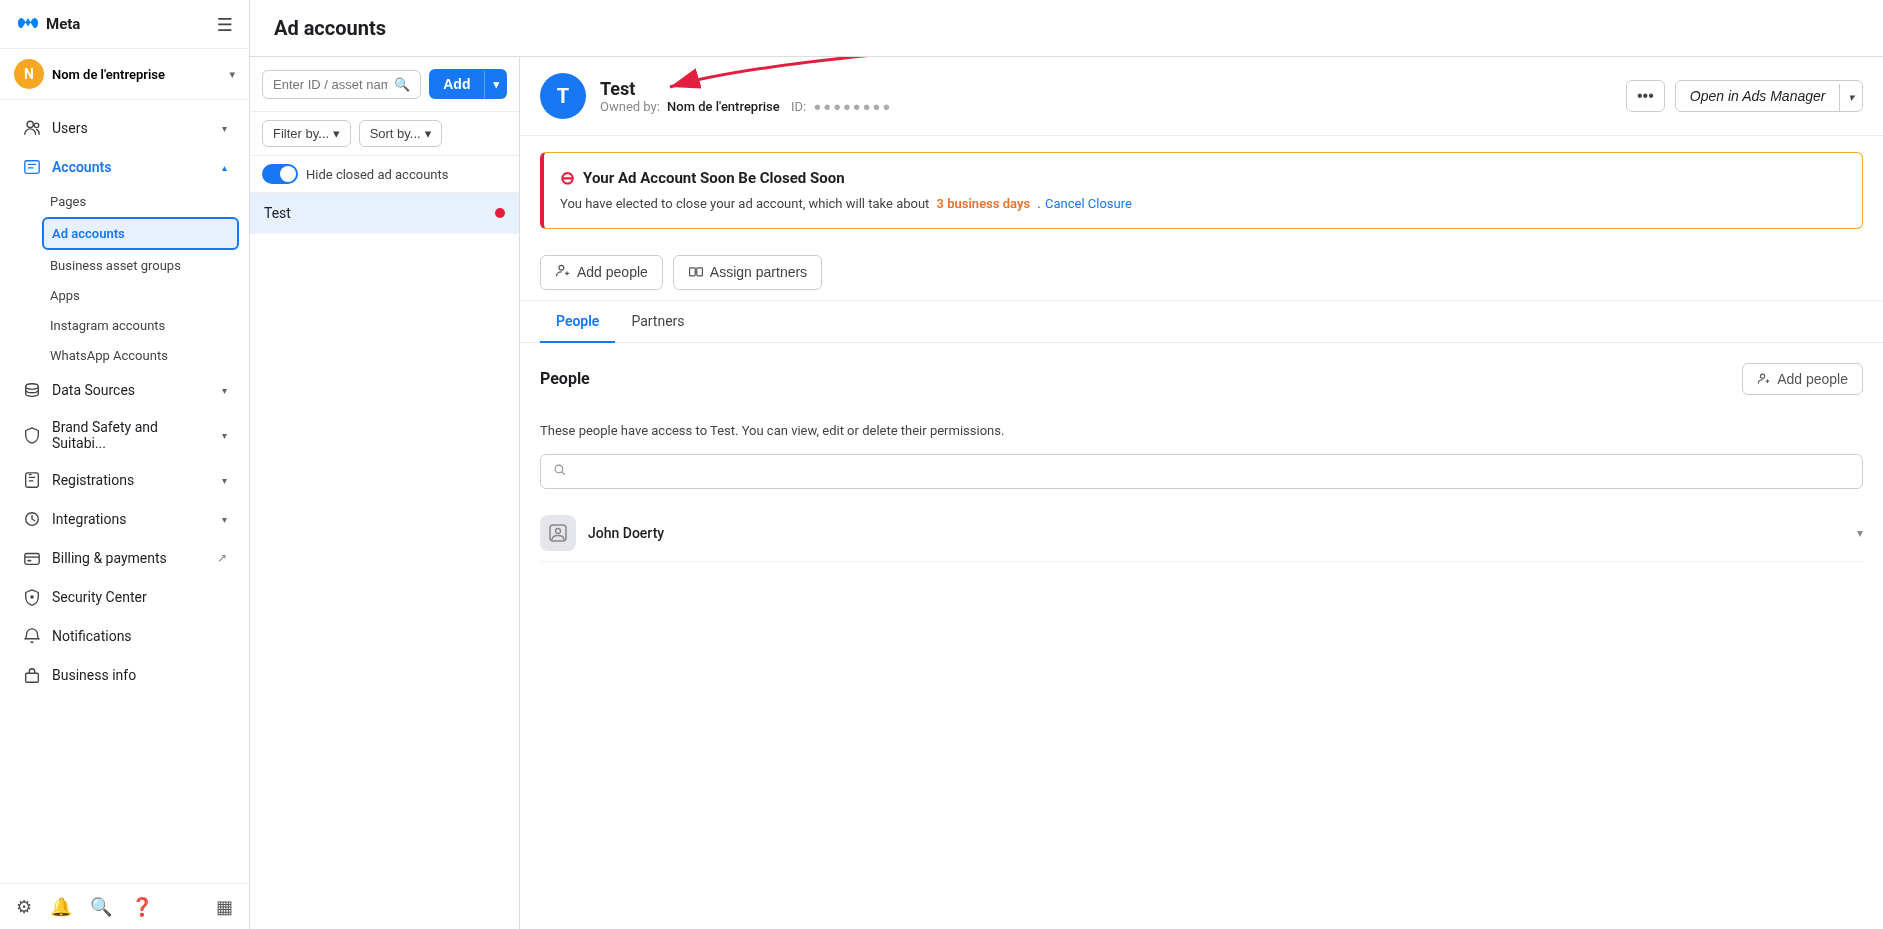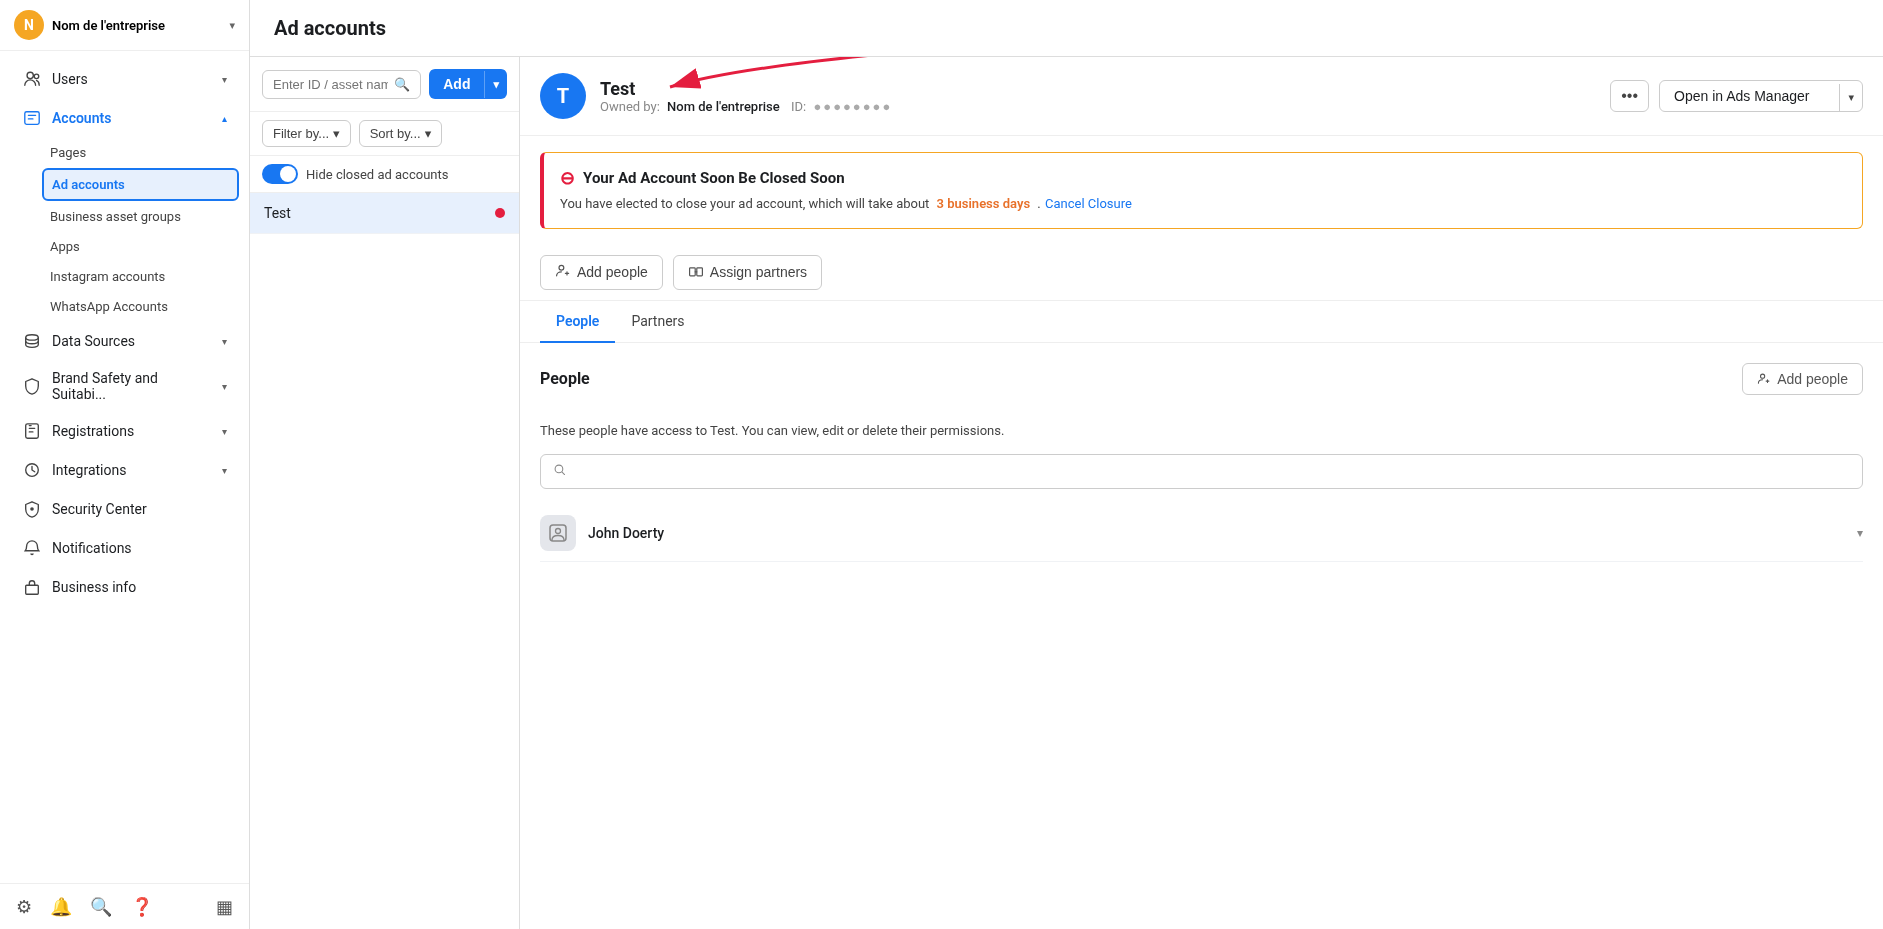--- a/index.html
+++ b/index.html
@@ -58,21 +58,21 @@
 
     
     .detail-panel { flex: 1; background: #fff; overflow-y: auto; display: flex; flex-direction: column; }
     .detail-header { padding: 16px 20px; border-bottom: 1px solid #eee; display: flex; align-items: center; gap: 14px; position: relative; }
     .account-avatar { width: 46px; height: 46px; background: #1877f2; border-radius: 50%; display: flex; align-items: center; justify-content: center; color: #fff; font-weight: 700; font-size: 20px; }
     .account-info h2 { font-size: 18px; font-weight: 700; color: #1c1e21; }
     .account-info .owner { font-size: 13px; color: #666; }
     .owner span { color: #888; }
     .detail-actions { margin-left: auto; display: flex; align-items: center; gap: 10px; }
     .more-btn { background: none; border: 1px solid #ccc; border-radius: 6px; padding: 6px 10px; cursor: pointer; font-size: 16px; color: #444; }
-    .open-btn { display: flex; align-items: flex-end; gap: 16px; background: #fff; border: 1px solid #ccc; border-radius: 6px; cursor: pointer; font-size: 14px; overflow: hidden; }
+    .open-btn { display: flex; align-items: flex-end; gap: 0; background: #fff; border: 1px solid #ccc; border-radius: 6px; cursor: pointer; font-size: 14px; overflow: hidden; font-style: italic; }
     .open-btn .open-label { padding: 7px 14px; color: #1c1e21; font-weight: 500; }
     .open-btn .open-chevron { padding: 7px 8px; border-left: 1px solid #ccc; font-size: 11px; color: #444; }
 
     
     .warning-banner { margin: 16px 20px; border: 1px solid #f5a623; border-left: 4px solid #e41e3f; border-radius: 6px; padding: 14px 16px; background: #fff; }
     .warning-title { display: flex; align-items: center; gap: 8px; font-weight: 700; font-size: 15px; color: #1c1e21; margin-bottom: 6px; }
     .warning-icon { color: #e41e3f; font-size: 18px; }
     .warning-text { font-size: 13px; color: #444; line-height: 1.5; }
     .warning-text .days { color: #e8712a; font-weight: 600; }
     .warning-text .cancel-link { color: #1877f2; cursor: pointer; text-decoration: none; }
@@ -97,20 +97,31 @@
     .people-search input { border: none; outline: none; font-size: 14px; flex: 1; color: #444; }
     .people-list-item { display: flex; align-items: center; gap: 12px; padding: 10px 0; border-bottom: 1px solid #f0f2f5; cursor: pointer; }
     .person-avatar { width: 36px; height: 36px; border-radius: 8px; background: #e4e6eb; display: flex; align-items: center; justify-content: center; font-size: 18px; color: #888; }
     .person-name { font-size: 14px; font-weight: 500; color: #1c1e21; flex: 1; }
     .person-chevron { color: #888; font-size: 12px; }
   </style>
 </head>
 <body>
 
 <div class="sidebar">
+  <div class="sidebar-header">
+    <div class="meta-logo">
+      <span class="meta-logo-icon">
+        <svg width="24" height="16" viewBox="0 0 24 16" fill="none">
+          <path d="M2 8C2 5.2 3.4 3 5.2 3C6.5 3 7.5 3.9 8.8 6L12 11.5L15.2 6C16.5 3.9 17.5 3 18.8 3C20.6 3 22 5.2 22 8C22 10.8 20.8 13 19.2 13C18.2 13 17.3 12.2 16.2 10.2L12 3L7.8 10.2C6.7 12.2 5.8 13 4.8 13C3.2 13 2 10.8 2 8Z" fill="#0082fb"></path>
+        </svg>
+      </span>
+      <span style="font-weight:700;font-size:15px;color:#1c1e21;">Meta</span>
+    </div>
+    <span class="hamburger">☰</span>
+  </div>
 
   <div class="sidebar-business">
     <div class="biz-avatar">N</div>
     <span class="biz-name">Nom de l'entreprise</span>
     <span class="chevron-down">▾</span>
   </div>
 
   <div class="sidebar-nav">
 
     <div class="nav-item">
@@ -184,20 +195,31 @@
       <span class="nav-icon">
         <svg width="18" height="18" viewBox="0 0 20 20" fill="none">
             <circle cx="10" cy="10" r="7" stroke="#444" stroke-width="1.5"></circle>
             <path d="M10 6v4l3 2" stroke="#444" stroke-width="1.5" stroke-linecap="round"></path>
           </svg>
       </span>
       <span class="nav-label">Integrations</span>
       <span class="nav-chevron">▾</span>
     </div>
 
+    <div class="nav-item">
+      <span class="nav-icon">
+        <svg width="18" height="18" viewBox="0 0 20 20" fill="none">
+            <rect x="2" y="5" width="16" height="12" rx="2" stroke="#444" stroke-width="1.5"></rect>
+            <path d="M2 9h16" stroke="#444" stroke-width="1.5"></path>
+            <rect x="5" y="12" width="4" height="2" rx="0.5" fill="#444"></rect>
+          </svg>
+      </span>
+      <span class="nav-label">Billing &amp; payments</span>
+      <span class="external-icon" style="font-size:12px;color:#888;">↗</span>
+    </div>
 
     <div class="nav-item">
       <span class="nav-icon">
         <svg width="18" height="18" viewBox="0 0 20 20" fill="none">
             <path d="M10 2L3 5v5c0 4.4 3 8.1 7 9 4-0.9 7-4.6 7-9V5L10 2z" stroke="#444" stroke-width="1.5" stroke-linejoin="round"></path>
             <circle cx="10" cy="10" r="2" fill="#444"></circle>
           </svg>
       </span>
       <span class="nav-label">Security Center</span>
     </div>

